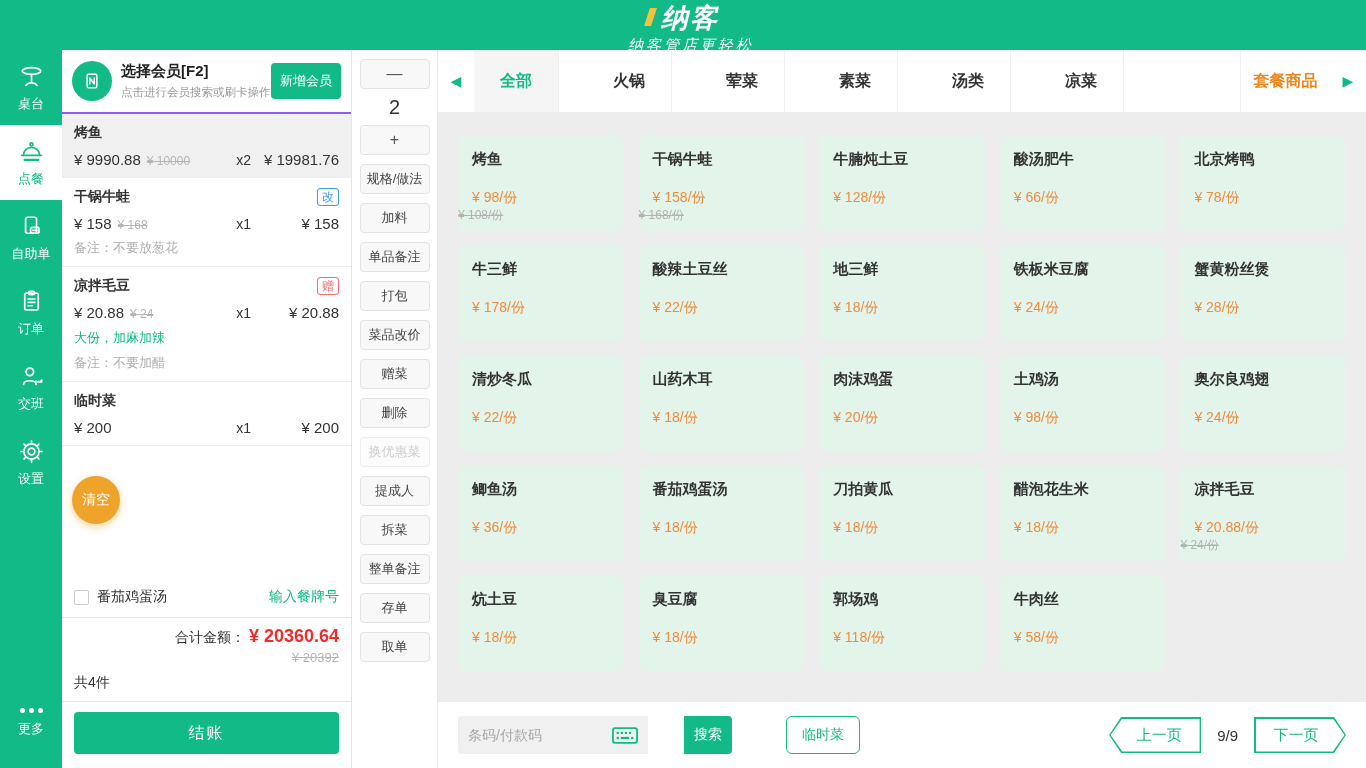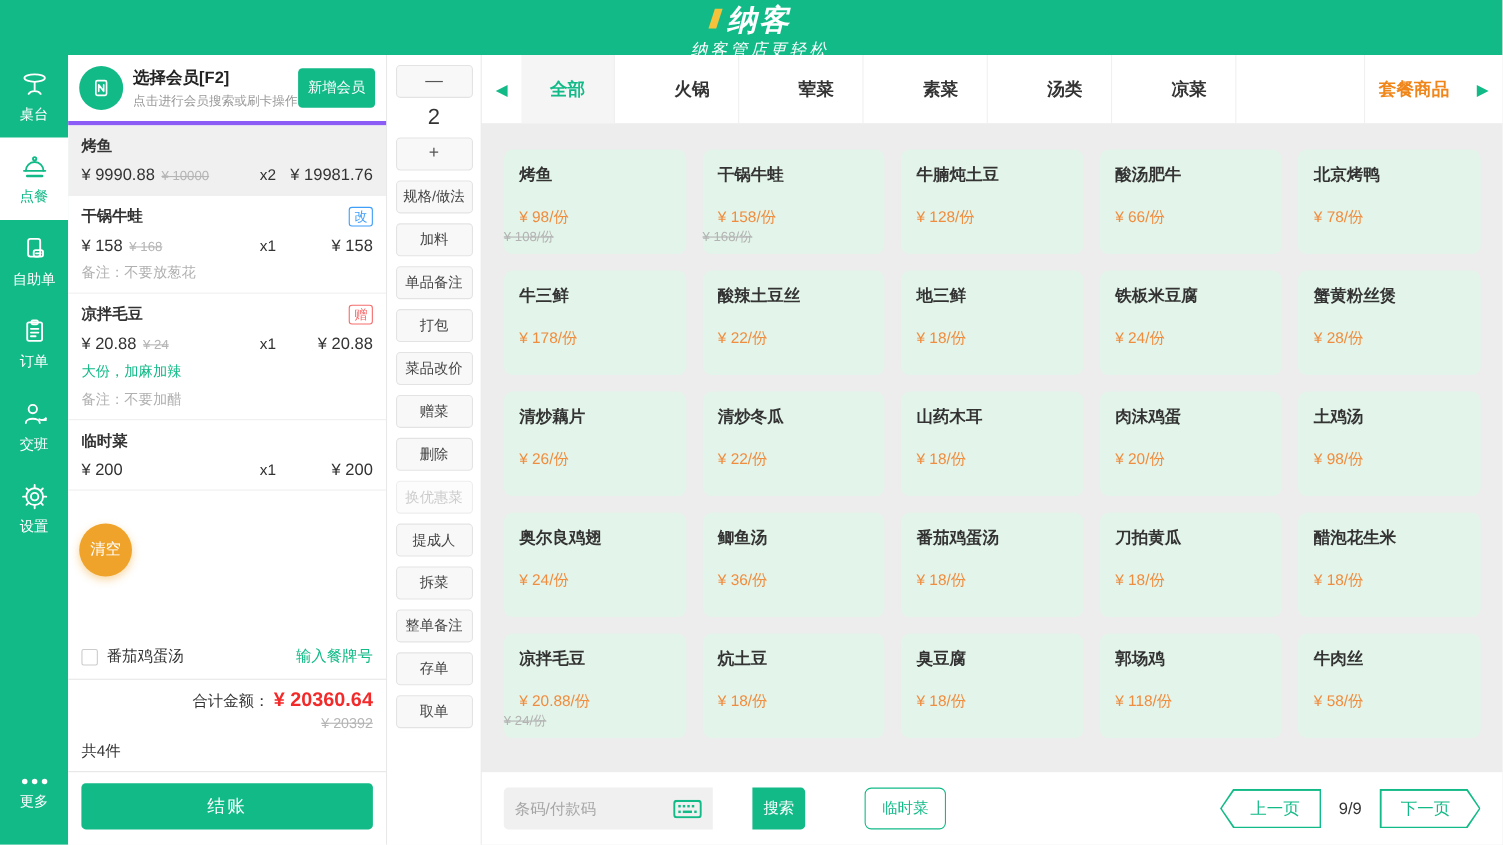--- a/index.html
+++ b/index.html
@@ -29,21 +29,21 @@
   .sidebar{position:absolute;left:0;top:50px;width:62px;height:718px;background:var(--green);display:flex;flex-direction:column;}
   .side-item{height:75px;display:flex;flex-direction:column;align-items:center;justify-content:center;gap:5px;color:#fff;font-size:13px;}
   .side-item svg{width:27px;height:27px;stroke:currentColor;fill:none;stroke-width:2;stroke-linecap:round;stroke-linejoin:round;}
   .side-item.active{background:#fff;color:var(--green);}
   .side-more{margin-top:auto;margin-bottom:8px;}
   .dots{display:flex;gap:4px;margin-bottom:2px;}
   .dots i{width:5px;height:5px;border-radius:50%;background:#fff;}
 
   
   .order-panel{position:absolute;left:62px;top:50px;width:290px;height:718px;background:#fff;border-right:1px solid #e6e6e6;display:flex;flex-direction:column;}
-  .member-bar{flex:none;height:64px;display:flex;align-items:center;padding:0 10px;border-bottom:4px solid #8b5cf6;}
+  .member-bar{flex:none;height:64px;display:flex;align-items:center;padding:0 10px;border-bottom:2px solid #8b5cf6;}
   .member-icon{flex:none;width:40px;height:40px;border-radius:50%;background:var(--green);display:flex;align-items:center;justify-content:center;}
   .member-icon svg{width:24px;height:24px;stroke:#fff;fill:none;stroke-width:2;stroke-linecap:round;stroke-linejoin:round;}
   .member-text{margin-left:9px;}
   .member-title{font-size:15px;font-weight:bold;color:#222;}
   .member-sub{font-size:11.5px;color:#9a9a9a;margin-top:4px;}
   .add-member-btn{margin-left:auto;background:var(--green);color:#fff;font-size:13px;padding:9px 9px;border-radius:4px;white-space:nowrap;}
 
   .order-item{padding:10px 12px 9px;border-bottom:1px solid #efefef;}
   .order-item.selected{background:#f0f0f0;}
   .oi-top{display:flex;align-items:center;}
@@ -459,25 +459,20 @@
         <div class="card-price" data-interactable="false">¥ 24/份</div>
 
       </div>
 
       <div class="card" data-interactable="true">
         <div class="card-name" data-interactable="false">蟹黄粉丝煲</div>
         <div class="card-price" data-interactable="false">¥ 28/份</div>
 
       </div>
 
-      <div class="card" data-interactable="true">
-        <div class="card-name" data-interactable="false">清炒藕片</div>
-        <div class="card-price" data-interactable="false">¥ 26/份</div>
-
-      </div>
 
       <div class="card" data-interactable="true">
         <div class="card-name" data-interactable="false">清炒冬瓜</div>
         <div class="card-price" data-interactable="false">¥ 22/份</div>
 
       </div>
 
       <div class="card" data-interactable="true">
         <div class="card-name" data-interactable="false">山药木耳</div>
         <div class="card-price" data-interactable="false">¥ 18/份</div>

